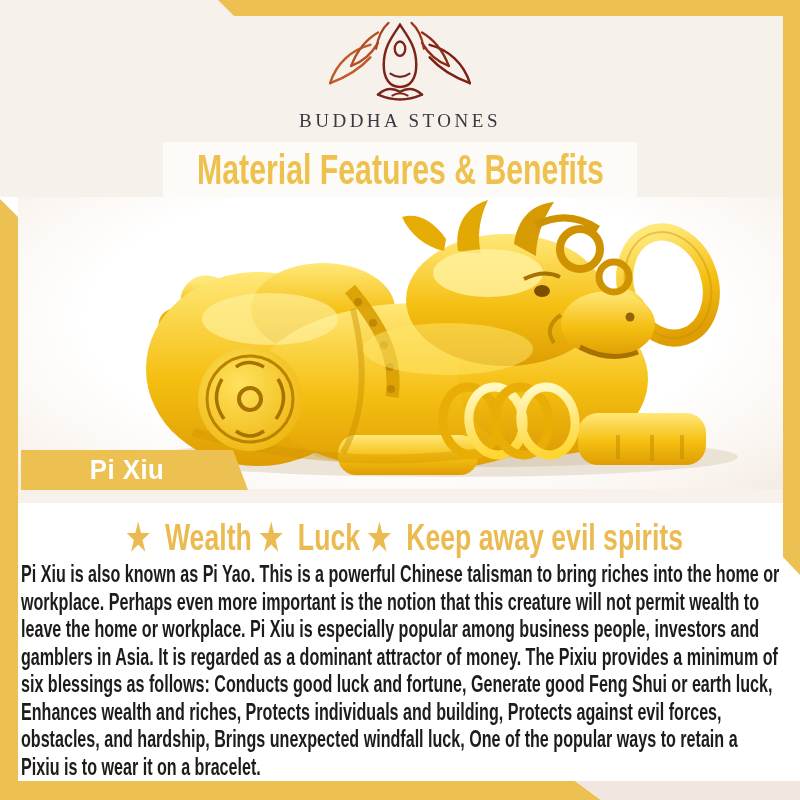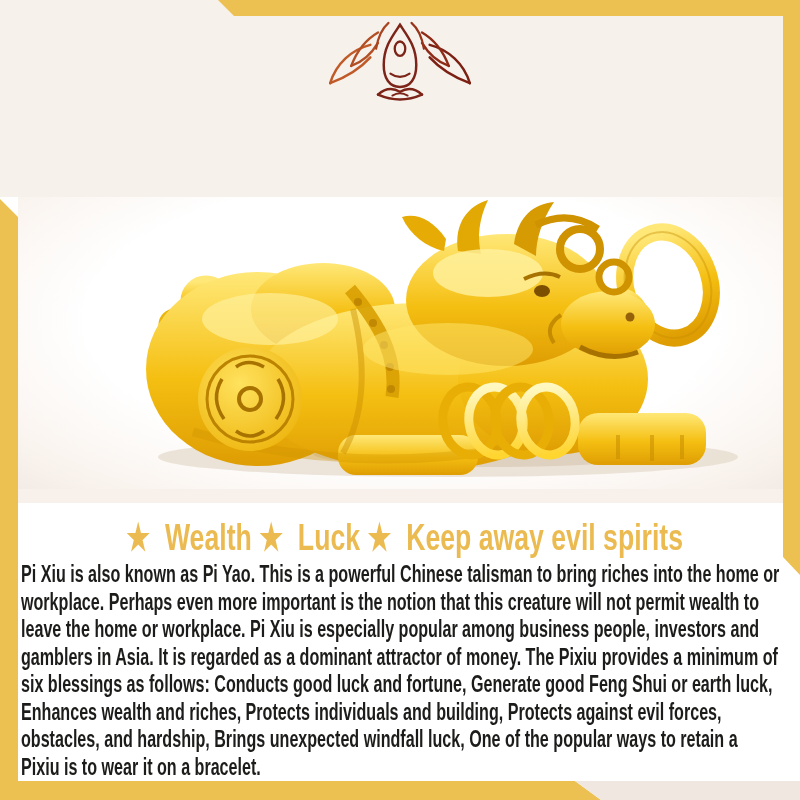--- a/index.html
+++ b/index.html
@@ -68,20 +68,24 @@
         <path d="M112,30 C110,18 106,9 99,3" stroke="#98331a" stroke-width="2.3"></path>
 
         <path d="M87,5 C79,17 70,28 70,47 C70,61 76,70 87,70 C98,70 104,61 104,47 C104,28 95,17 87,5 Z" stroke="#7c2417" stroke-width="2.6"></path>
         <ellipse cx="87" cy="30" rx="5.5" ry="7.5" stroke="#7c2417" stroke-width="2.4"></ellipse>
         <path d="M77,56 Q87,63 97,56" stroke="#7c2417" stroke-width="2.2"></path>
         <path d="M64,78 Q75,68 87,75 Q99,68 110,78" stroke="#7c2417" stroke-width="2.6"></path>
         <path d="M64,78 Q87,88 110,78" stroke="#7c2417" stroke-width="2.6"></path>
         <path d="M79,79 q8,-5 16,0" stroke="#7c2417" stroke-width="2"></path>
       </g>
     </svg>
+    <div class="brand-name">BUDDHA STONES</div>
+    <div class="title-banner">
+      <span class="title-text">Material Features &amp; Benefits</span>
+    </div>
   </div>
 
   <div class="photo-area">
     <svg class="pendant-svg" viewBox="0 0 765 292" aria-hidden="true">
       <defs>
         <linearGradient id="g1" x1="0" y1="0" x2="0" y2="1">
           <stop offset="0" stop-color="#ffe878"></stop>
             <stop offset="0.55" stop-color="#f5bf12"></stop>
             <stop offset="1" stop-color="#de9d03"></stop>
         </linearGradient>
@@ -159,20 +163,23 @@
       <circle cx="232" cy="202" r="11" fill="none" stroke="#a87200" stroke-width="4"></circle>
       <g stroke="#a87200" stroke-width="3.5" fill="none">
         <path d="M204,182 q-12,20 2,40"></path>
         <path d="M260,182 q12,20 -2,40"></path>
         <path d="M218,170 q12,-9 28,0"></path>
         <path d="M218,234 q14,10 28,0"></path>
       </g>
     </svg>
   </div>
 
+  <div class="pixiu-banner">
+    <span class="pixiu-label">Pi Xiu</span>
+  </div>
 
   <div class="separator"></div>
 
   <div class="bottom-section">
     <div class="benefits-heading-row">
       <span class="benefits-heading">★  Wealth ★  Luck ★  Keep away evil spirits</span>
     </div>
     <div class="description-wrap">
       <div class="description">Pi Xiu is also known as Pi Yao. This is a powerful Chinese talisman to bring riches into the home or workplace. Perhaps even more important is the notion that this creature will not permit wealth to leave the home or workplace. Pi Xiu is especially popular among business people, investors and gamblers in Asia. It is regarded as a dominant attractor of money. The Pixiu provides a minimum of six blessings as follows: Conducts good luck and fortune, Generate good Feng Shui or earth luck, Enhances wealth and riches, Protects individuals and building, Protects against evil forces, obstacles, and hardship, Brings unexpected windfall luck, One of the popular ways to retain a Pixiu is to wear it on a bracelet.</div>
     </div>

